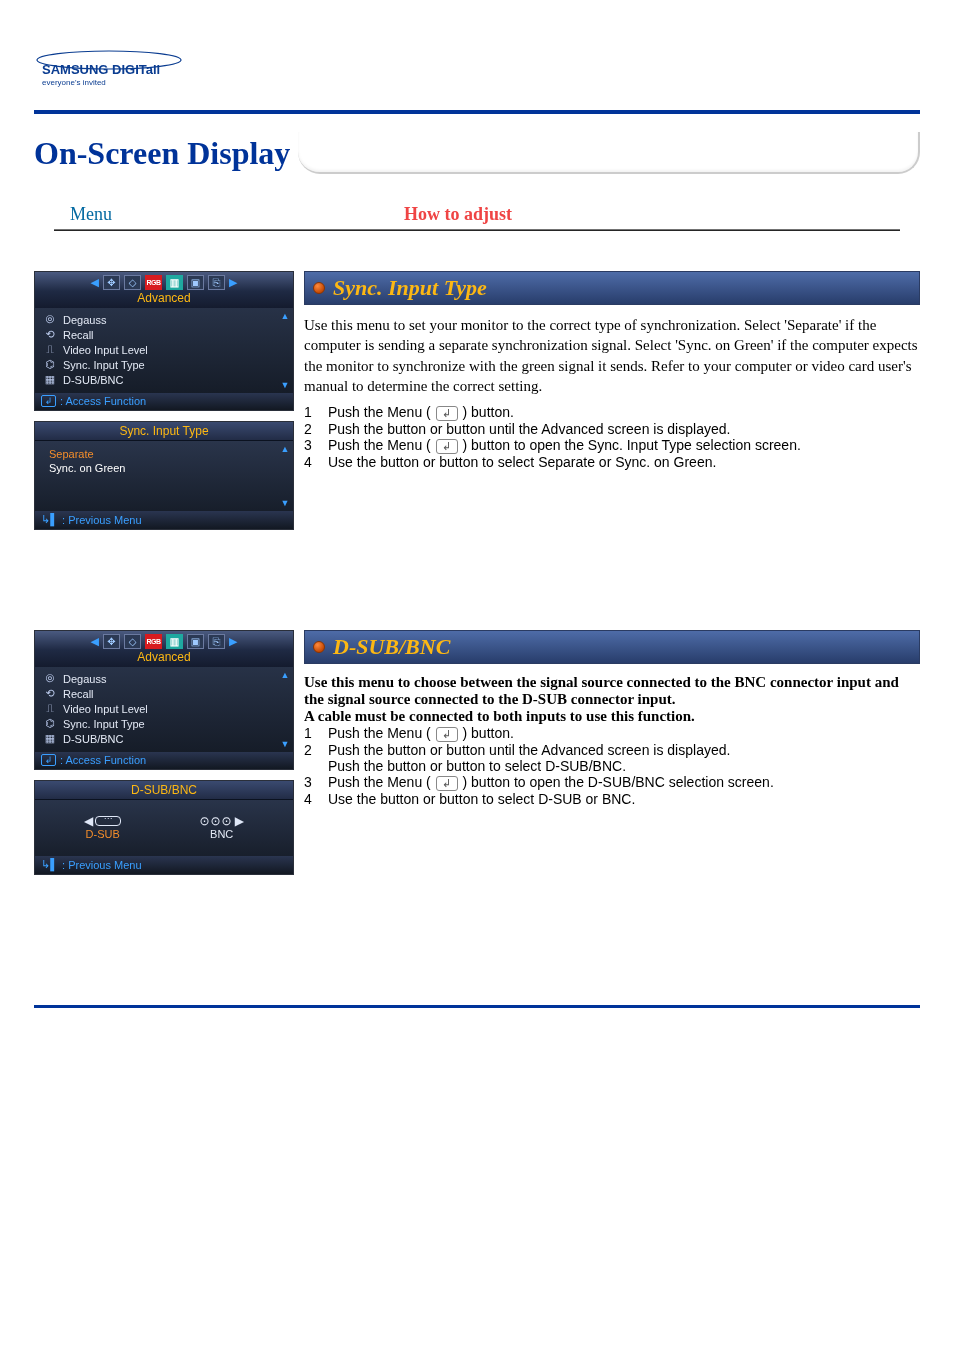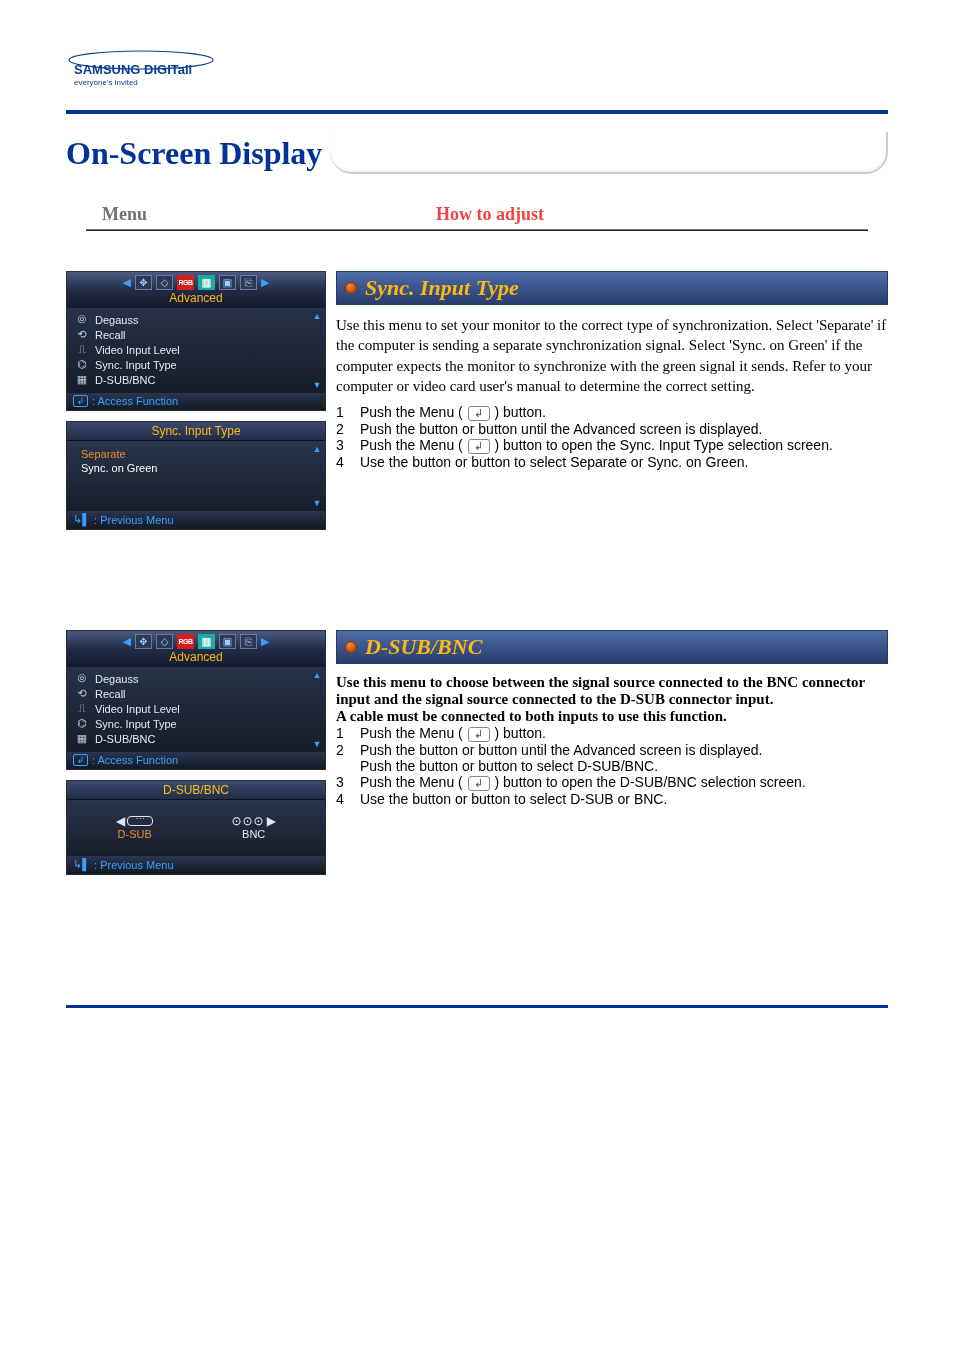--- a/index.html
+++ b/index.html
@@ -1,24 +1,24 @@
 <!DOCTYPE html>
 <html><head>
 <meta charset="utf-8">
 <style>
   * { box-sizing: border-box; margin: 0; padding: 0; }
   body { width: 954px; font-family: "Times New Roman", Times, serif; background: #fff; }
-  .page { padding: 50px 66px; }
+  .page { padding: 50px 34px; }
   .logo { margin-bottom: 18px; }
   .thick-rule { height: 4px; background: #003399; margin-bottom: 18px; }
   .title-bar { display: flex; align-items: center; margin-bottom: 30px; }
   .title-bar h1 { color: #003399; font-size: 32px; font-weight: bold; margin-right: 8px; }
   .title-tab { flex: 1; height: 42px; border-radius: 0 0 22px 22px; border-bottom: 2px solid #ccc; border-right: 2px solid #ccc; box-shadow: inset 0 -2px 3px rgba(0,0,0,0.05); }
   .headers-row { display: flex; margin-top: 24px; margin-bottom: 4px; }
-  .headers-row .h-menu { width: 320px; padding-left: 36px; font-size: 18px; font-weight: bold; color: #737373; }
+  .headers-row .h-menu { width: 320px; padding-left: 36px; font-size: 18px; font-weight: normal; color: #0369a1; }
   .headers-row .h-adjust { font-size: 18px; font-weight: bold; color: #ef4444; padding-left: 50px; }
   .thin-rule { height: 2px; background: linear-gradient(#999,#000); margin: 2px 20px 40px 20px; }
 
   .section-row { display: flex; margin-bottom: 90px; }
   .left-col { width: 260px; flex: 0 0 260px; }
   .right-col { flex: 1; padding-left: 10px; }
 
   
   .osd-box { font-family: Verdana, Arial, sans-serif; font-size: 11px; color: #fff; background: linear-gradient(#2f3b54,#121822); border: 1px solid #2a2f3a; margin-bottom: 10px; }
   .osd-topbar { display: flex; align-items: center; justify-content: center; gap: 4px; padding: 3px 4px 1px 4px; background: linear-gradient(#4a5a80,#1f2a44); font-size: 10px; }

